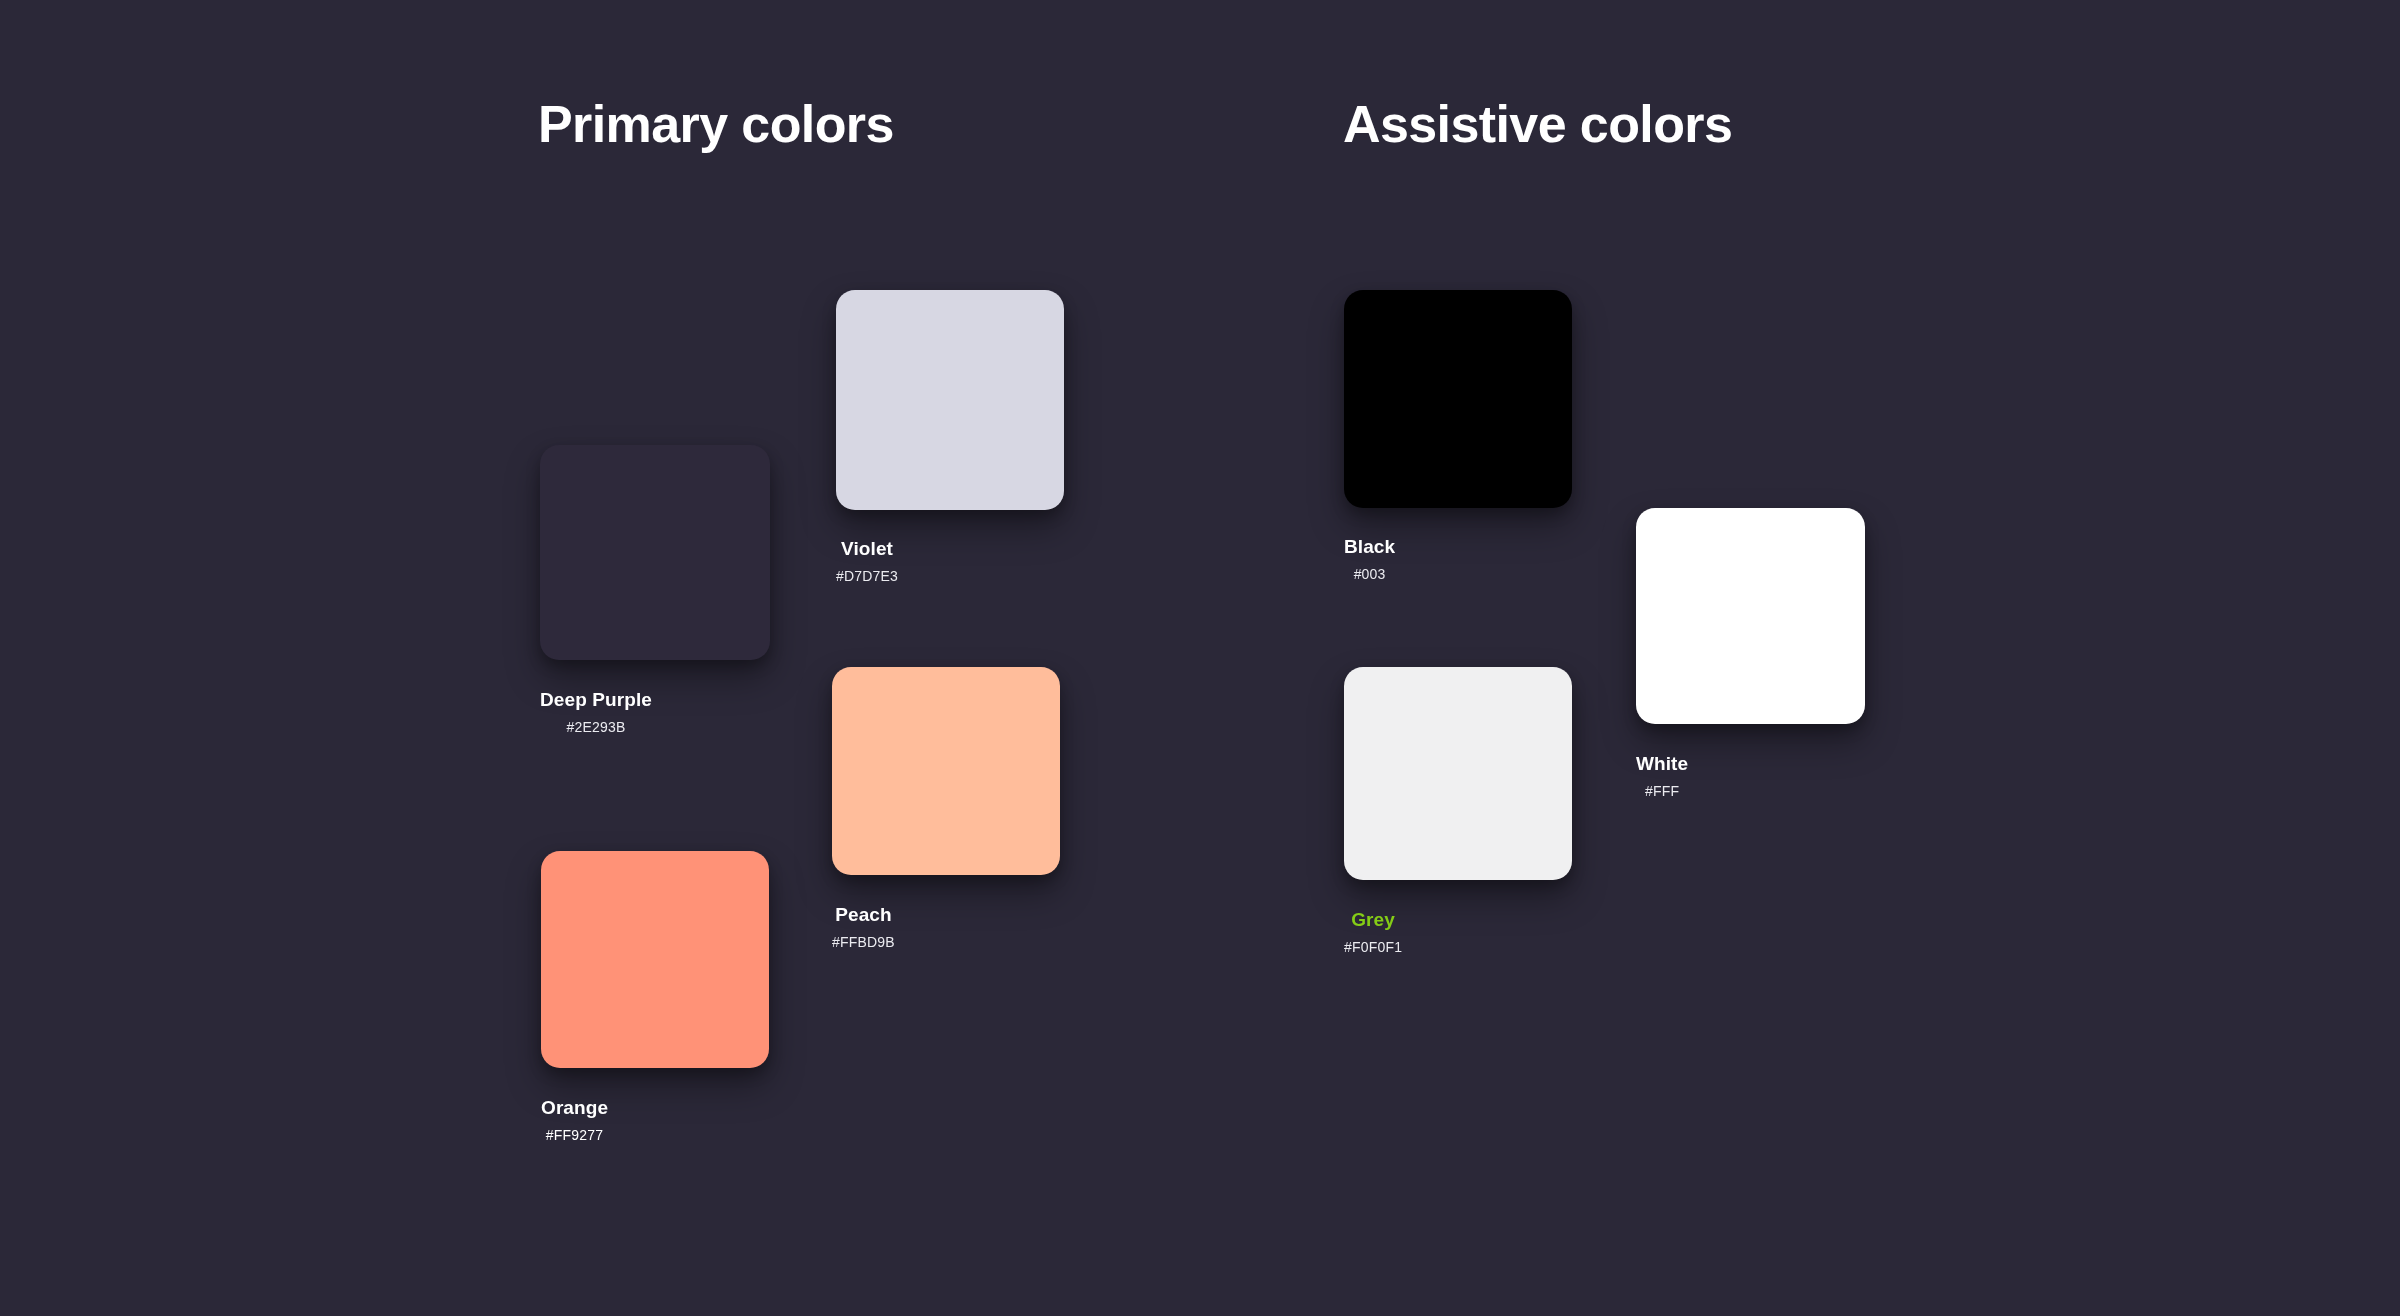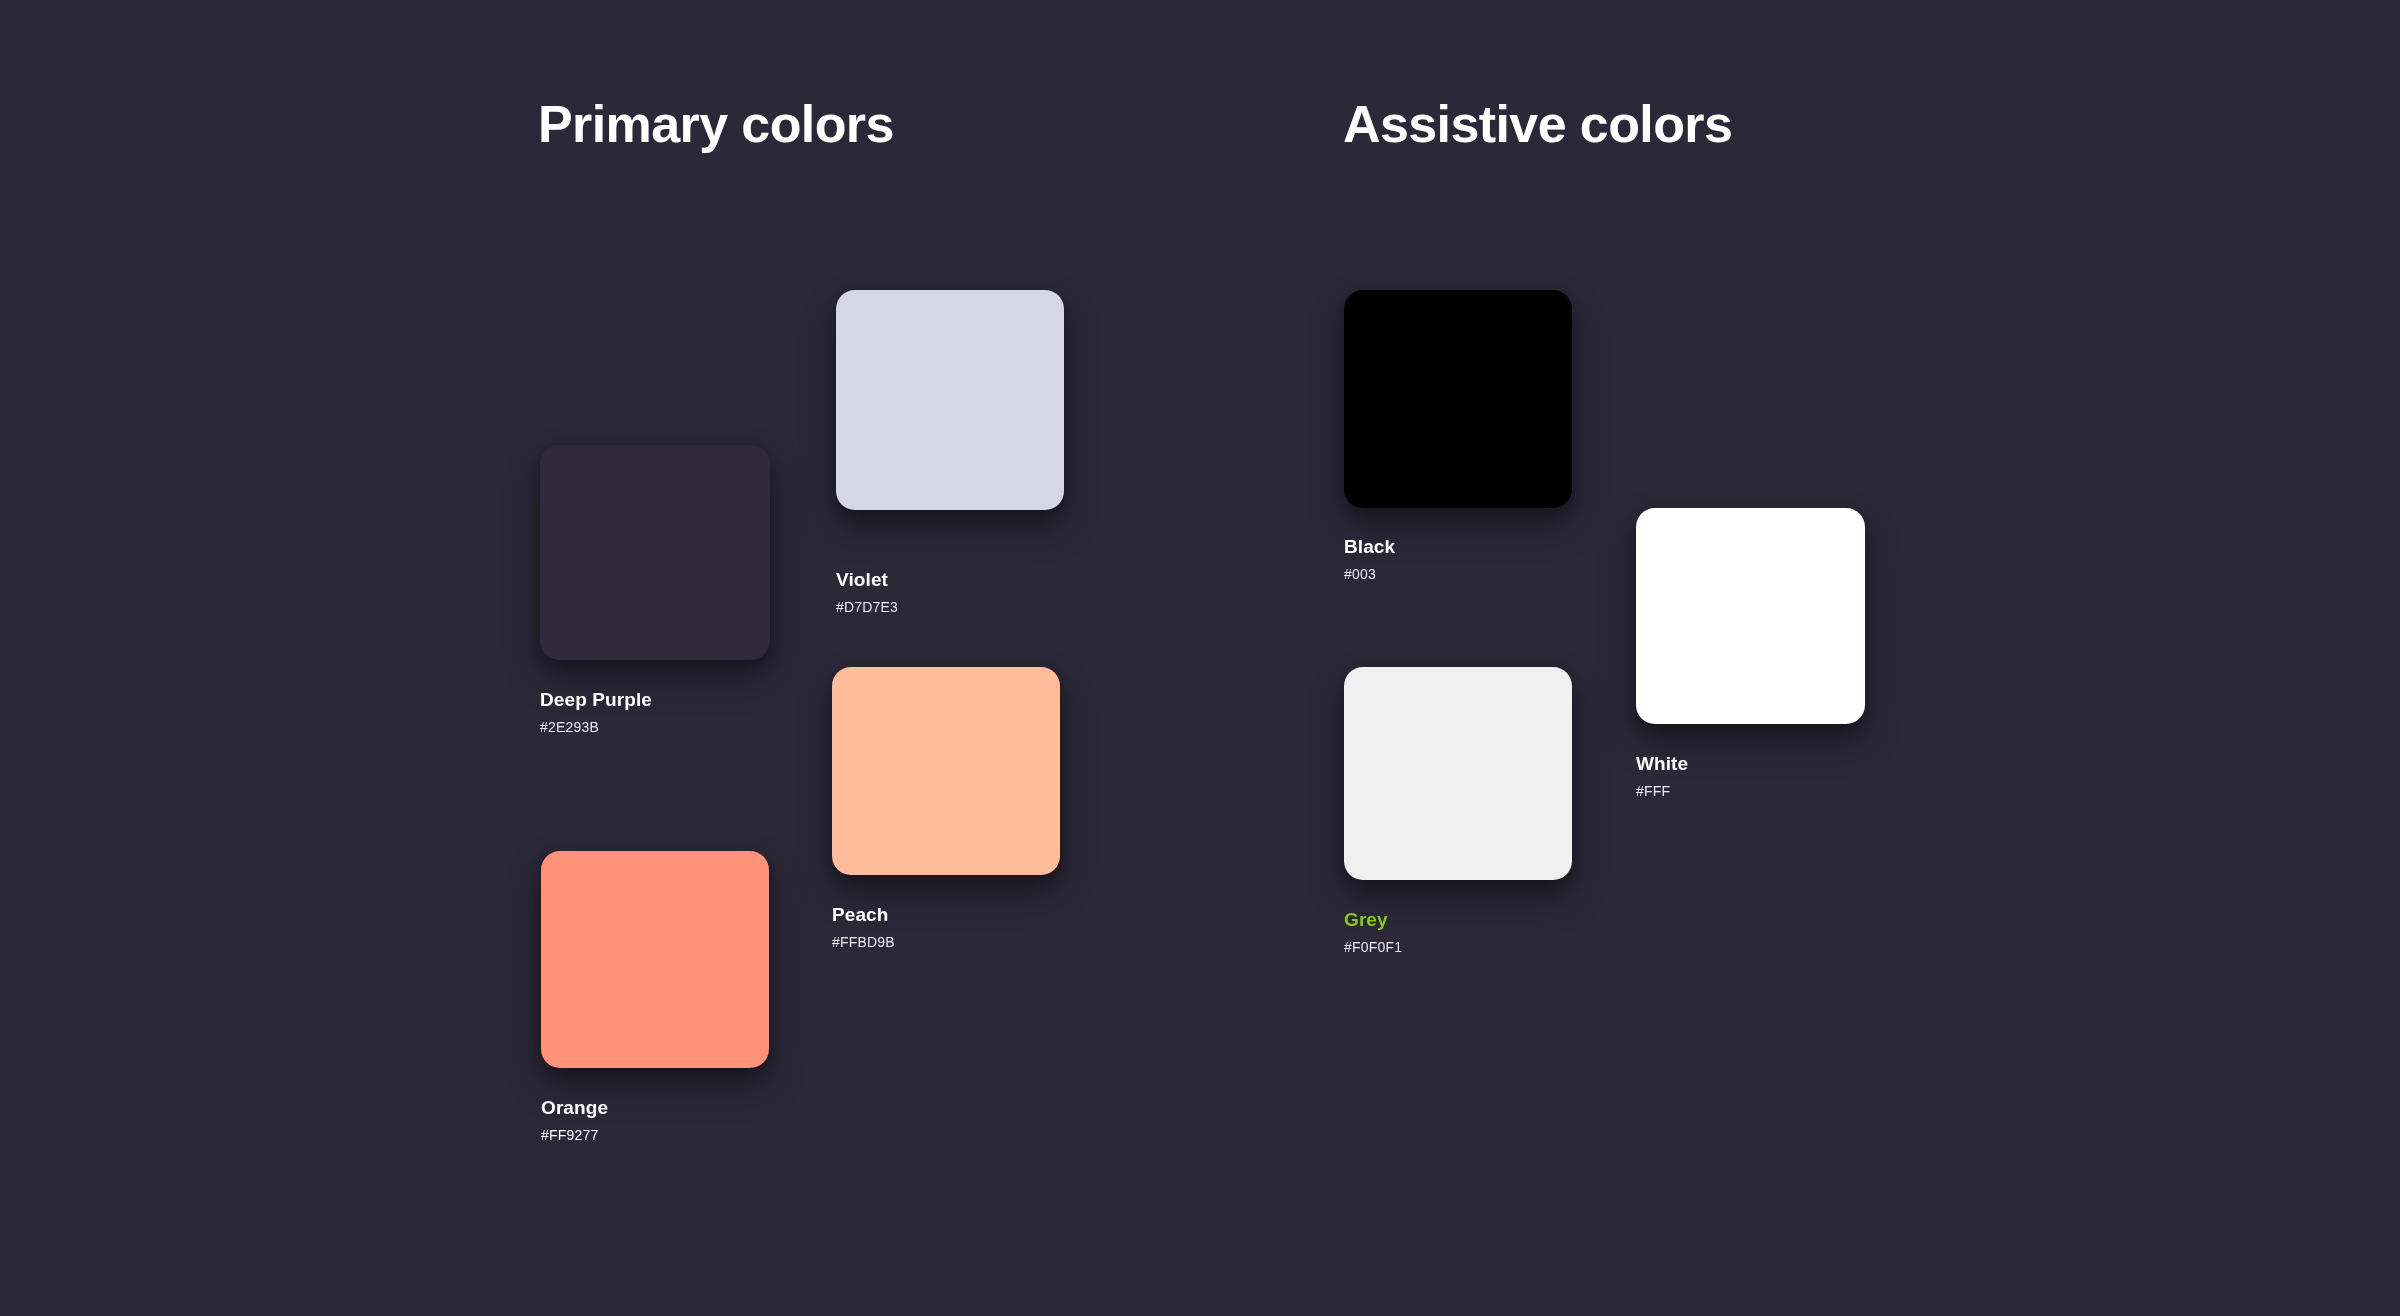--- a/index.html
+++ b/index.html
@@ -1,15 +1,15 @@
 <!DOCTYPE html>
 <html><head>
 <meta charset="utf-8">
 <style>
-  * { margin: 0; padding: 0; box-sizing: border-box; }
+  * { margin: 0; padding: 0; box-sizing: border-box; text-align: center; }
 
   html, body {
     width: 2400px;
     height: 1316px;
     overflow: hidden;
   }
 
   body {
     background: #2b2838;
     font-family: "Liberation Sans", sans-serif;
@@ -69,21 +69,21 @@
     font-weight: normal;
     letter-spacing: 0.2px;
     line-height: 1.3;
     margin-top: 6px;
   }
 
   
   
   #card-violet      { left: 836px;  top: 290px; }
   #card-violet      .swatch-chip { width: 228px; height: 220px; }
-  #card-violet      .swatch-label { top: 247px; margin-top: 31px; }
+  #card-violet      .swatch-label { top: 247px; }
 
   #card-deep-purple { left: 540px;  top: 445px; }
   #card-deep-purple .swatch-chip { width: 230px; height: 215px; }
   #card-deep-purple .swatch-label { top: 243px; }
 
   #card-peach       { left: 832px;  top: 667px; }
   #card-peach       .swatch-chip { width: 228px; height: 208px; }
   #card-peach       .swatch-label { top: 236px; }
 
   #card-orange      { left: 541px;  top: 851px; border-radius: 19px; }

